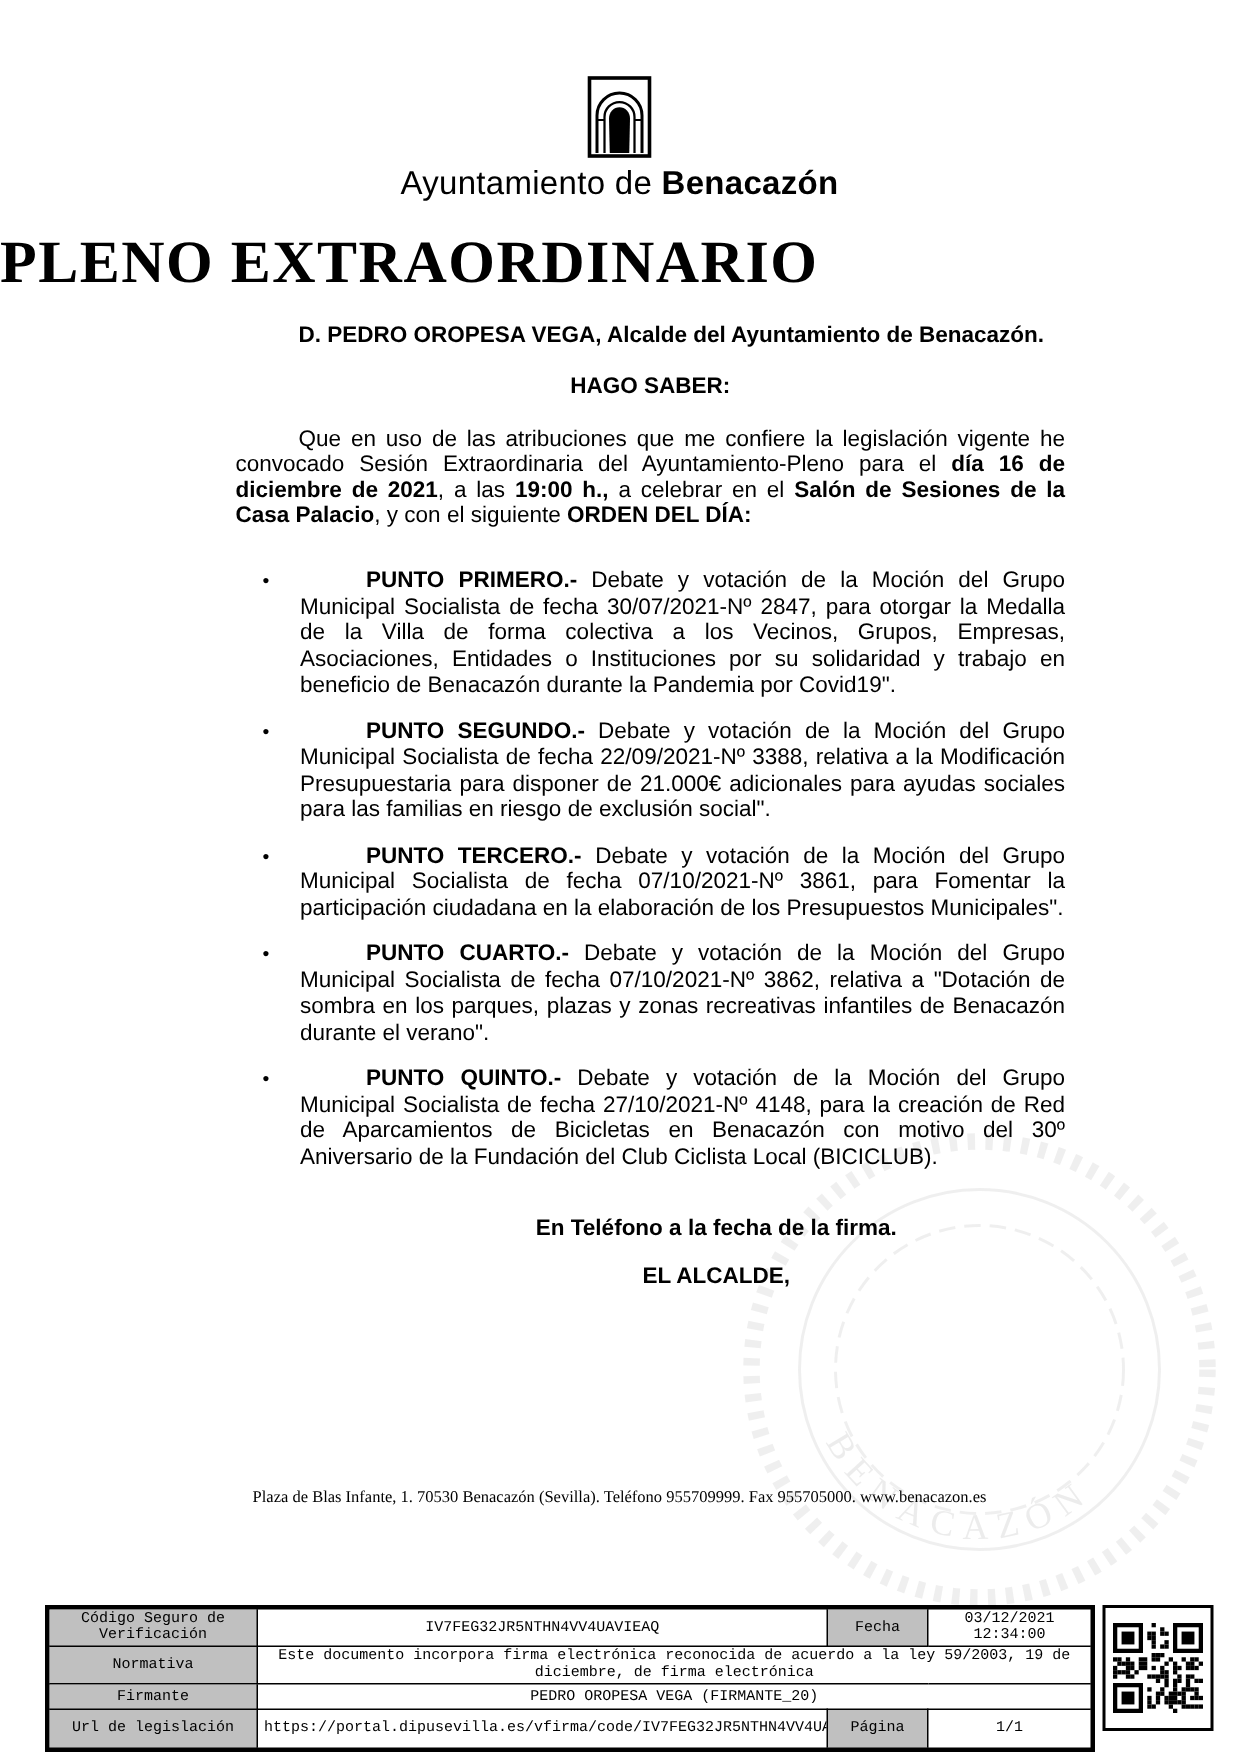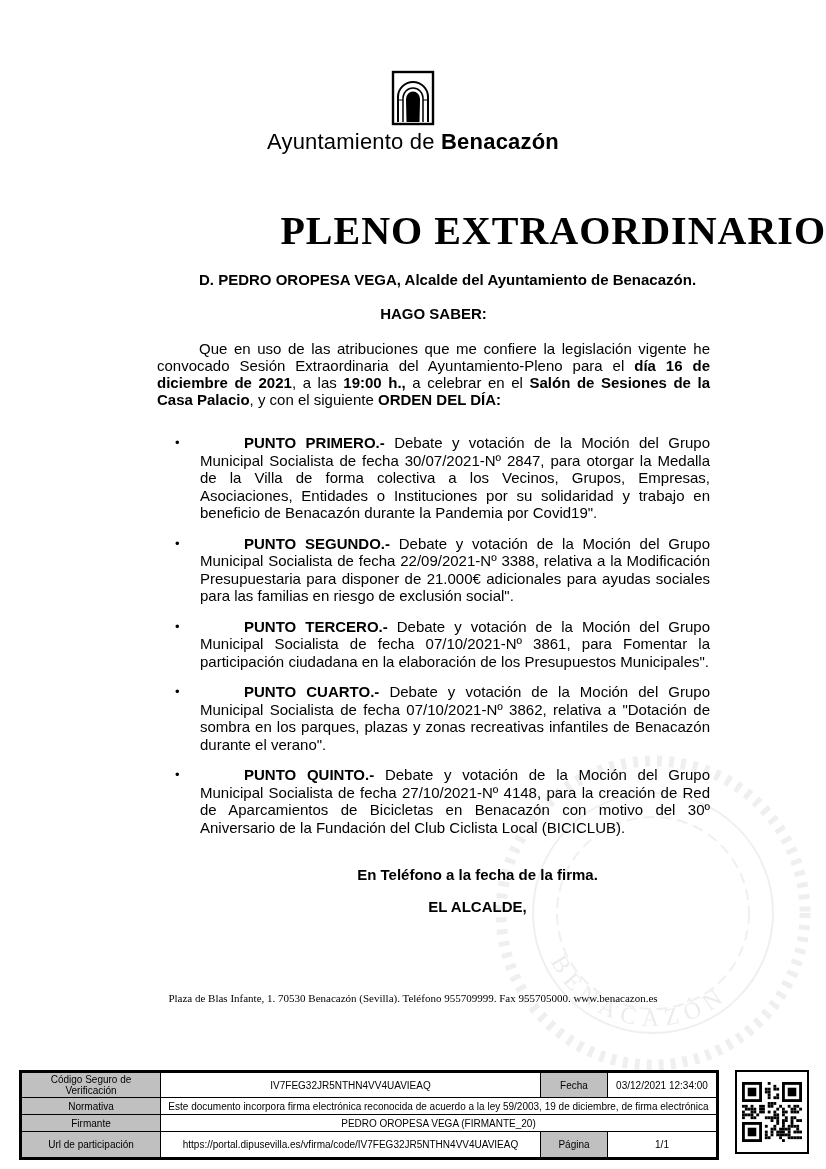--- a/index.html
+++ b/index.html
@@ -3,27 +3,27 @@
 <meta charset="utf-8">
 <style>
   html,body{margin:0;padding:0;background:#fff;}
   .page{
     position:relative;width:826px;height:1169px;background:#fff;
     overflow:hidden;color:#000;font-family:"Liberation Sans",sans-serif;
   }
   
   .watermark{position:absolute;left:482px;top:742px;opacity:.55;pointer-events:none;}
   
-  .logo-block{padding-top:70px;text-align:center;}
+  .logo-block{padding-top:50px;text-align:center;}
   .arch-icon{display:block;margin:0 auto;}
   .logo-caption{margin-top:3px;font-size:22px;letter-spacing:.2px;}
   .logo-caption .bold{font-weight:bold;}
   
   .doc-title{
-    margin-top:52px;text-align:right;
+    margin-top:16px;text-align:left;
     font-family:"Liberation Serif",serif;font-weight:bold;font-size:40px;letter-spacing:1px;
   }
   
   .content{position:relative;z-index:1;width:553px;margin-left:157px;font-size:15px;}
   .intro{font-weight:bold;line-height:21px;text-align:justify;text-indent:42px;}
   .hago-saber{margin-top:12px;text-align:center;font-weight:bold;}
   .convocatoria{margin-top:18px;line-height:17px;text-align:justify;text-indent:42px;}
   .agenda{list-style:none;margin:26px 0 0 0;padding:0;}
   .agenda li{position:relative;padding-left:43px;margin-bottom:13px;line-height:17.5px;text-align:justify;}
   .agenda .bullet{position:absolute;left:18px;top:0;font-size:13px;}
@@ -32,23 +32,23 @@
   .closing-line1{margin-top:22px;}
   .closing-line2{margin-top:30px;}
   .closing-line3{margin-top:0;}
   
   .address{
     position:absolute;left:0;right:0;top:992px;z-index:1;text-align:center;
     font-family:"Liberation Serif",serif;font-size:11px;
   }
   
   .vtable{
-    position:absolute;left:19px;top:1070px;width:697px;
+    position:absolute;left:30px;top:1070px;width:697px;
     border-collapse:collapse;border:3px solid #000;
-    font-size:10px;table-layout:fixed;
+    font-size:10px;table-layout:fixed;font-family:Liberation Mono, monospace;
   }
   .vtable td{border:1px solid #000;padding:1px 4px;text-align:center;vertical-align:middle;overflow:hidden;}
   .vtable td.lbl{background:#c0c0c0;}
   .vtable tr.r{height:17px;}
   .vtable tr.r-last{height:27px;}
   .qr-box{
     position:absolute;left:735px;top:1070px;width:70px;height:80px;
     border:2px solid #000;display:flex;align-items:center;justify-content:center;background:#fff;
   }
 </style>
@@ -123,21 +123,21 @@
     </tr>
     <tr class="r">
       <td class="lbl">Normativa</td>
       <td colspan="3">Este documento incorpora firma electrónica reconocida de acuerdo a la ley 59/2003, 19 de diciembre, de firma electrónica</td>
     </tr>
     <tr class="r">
       <td class="lbl">Firmante</td>
       <td colspan="3">PEDRO OROPESA VEGA (FIRMANTE_20)</td>
     </tr>
     <tr class="r-last">
-      <td class="lbl">Url de participación</td>
+      <td class="lbl">Url de legislación</td>
       <td>https://portal.dipusevilla.es/vfirma/code/IV7FEG32JR5NTHN4VV4UAVIEAQ</td>
       <td class="lbl">Página</td>
       <td>1/1</td>
     </tr>
   </tbody>
     </table>
 
   <div class="qr-box">
     <svg width="60" height="60" viewBox="0 0 63 63" fill="#000">
         <rect x="27" y="0" width="3" height="3"></rect>

